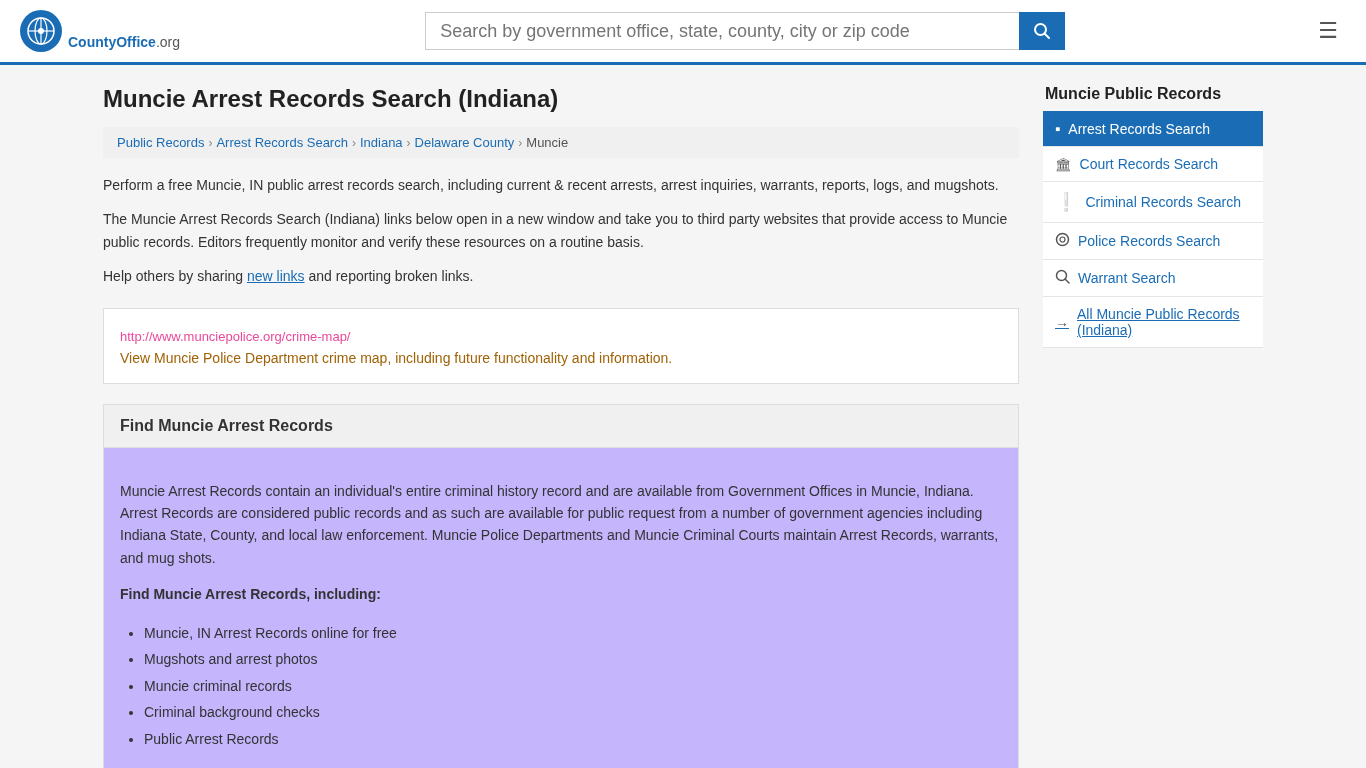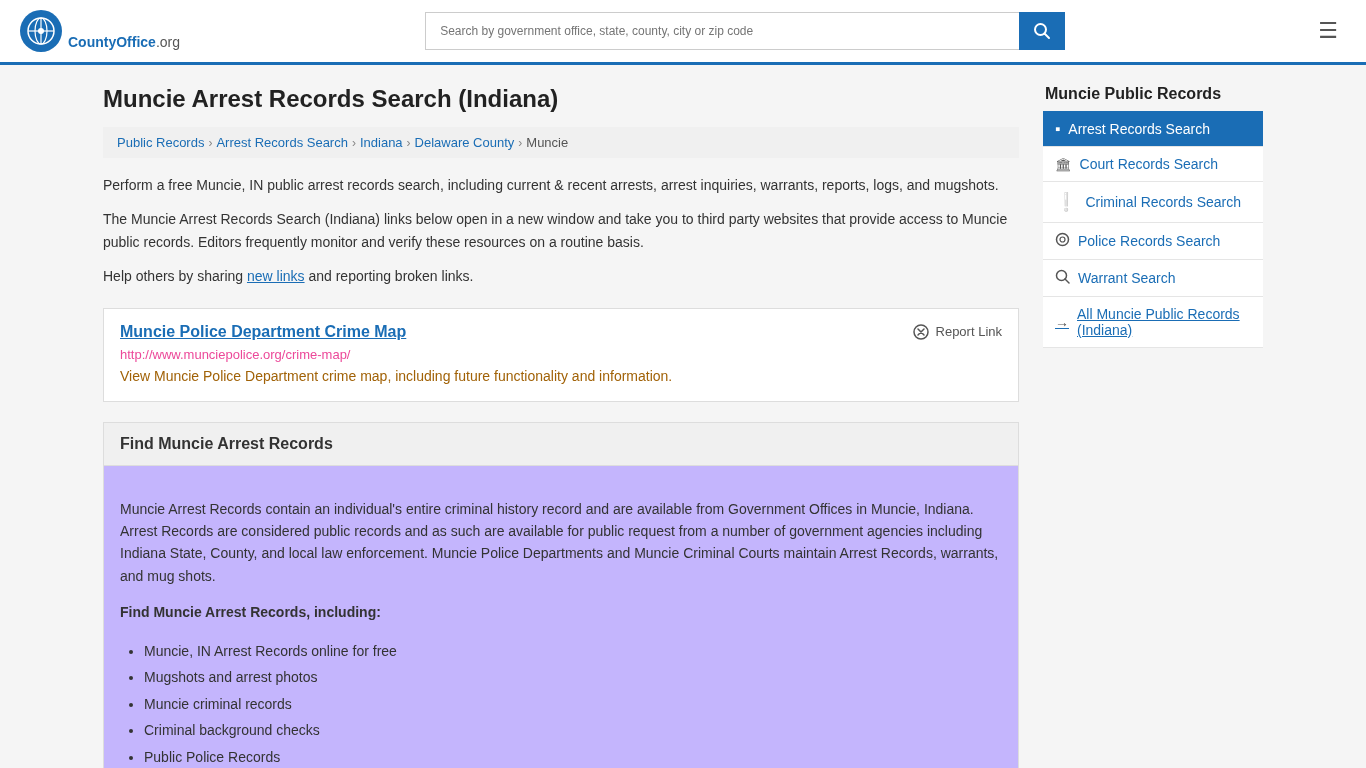--- a/index.html
+++ b/index.html
@@ -46,21 +46,21 @@
       align-items: center;
       flex: 1;
       max-width: 640px;
       margin: 0 30px;
     }
     .search-input {
       flex: 1;
       padding: 10px 14px;
       border: 1px solid #ccc;
       border-right: none;
-      font-size: 12px;
+      font-size: 18px;
       outline: none;
       height: 38px;
     }
     .search-btn {
       background: #1a6db5;
       border: none;
       padding: 0 14px;
       height: 38px;
       cursor: pointer;
       color: white;
@@ -309,45 +309,35 @@
       <span>Muncie</span>
     </nav>
 
     <p class="desc-text">Perform a free Muncie, IN public arrest records search, including current &amp; recent arrests, arrest inquiries, warrants, reports, logs, and mugshots.</p>
     <p class="desc-text">The Muncie Arrest Records Search (Indiana) links below open in a new window and take you to third party websites that provide access to Muncie public records. Editors frequently monitor and verify these resources on a routine basis.</p>
     <p class="desc-text">
       <span>Help others by sharing </span><a href="#">new links</a><span> and reporting broken links.</span>
     </p>
 
     <div class="resource-card">
-      <div class="resource-header">
-        <span class="resource-title">Muncie Police Department Crime Map</span>
-        <button class="report-link-btn">
-          <svg width="18" height="18" viewBox="0 0 18 18" fill="none">
-            <circle cx="9" cy="9" r="7" stroke="#555" stroke-width="1.5"></circle>
-            <path d="M6 6l6 6M12 6l-6 6" stroke="#555" stroke-width="1.5" stroke-linecap="round"></path>
-          </svg>
-          <span>Report Link</span>
-        </button>
-      </div>
       <a class="resource-url" href="#">http://www.munciepolice.org/crime-map/</a>
       <p class="resource-desc">View Muncie Police Department crime map, including future functionality and information.</p>
     </div>
 
     <div class="find-section">
       <div class="find-section-header">Find Muncie Arrest Records</div>
       <div class="find-section-body">
         <p>Muncie Arrest Records contain an individual's entire criminal history record and are available from Government Offices in Muncie, Indiana. Arrest Records are considered public records and as such are available for public request from a number of government agencies including Indiana State, County, and local law enforcement. Muncie Police Departments and Muncie Criminal Courts maintain Arrest Records, warrants, and mug shots.</p>
         <p class="subheading">Find Muncie Arrest Records, including:</p>
         <ul>
           <li>Muncie, IN Arrest Records online for free</li>
           <li>Mugshots and arrest photos</li>
           <li>Muncie criminal records</li>
           <li>Criminal background checks</li>
-          <li>Public Police Records</li>
+          <li>Public Arrest Records</li>
         </ul>
       </div>
     </div>
 
   </div>
 
   <aside class="sidebar">
     <div class="sidebar-title">Muncie Public Records</div>
 
     <a class="sidebar-item active" href="#">

